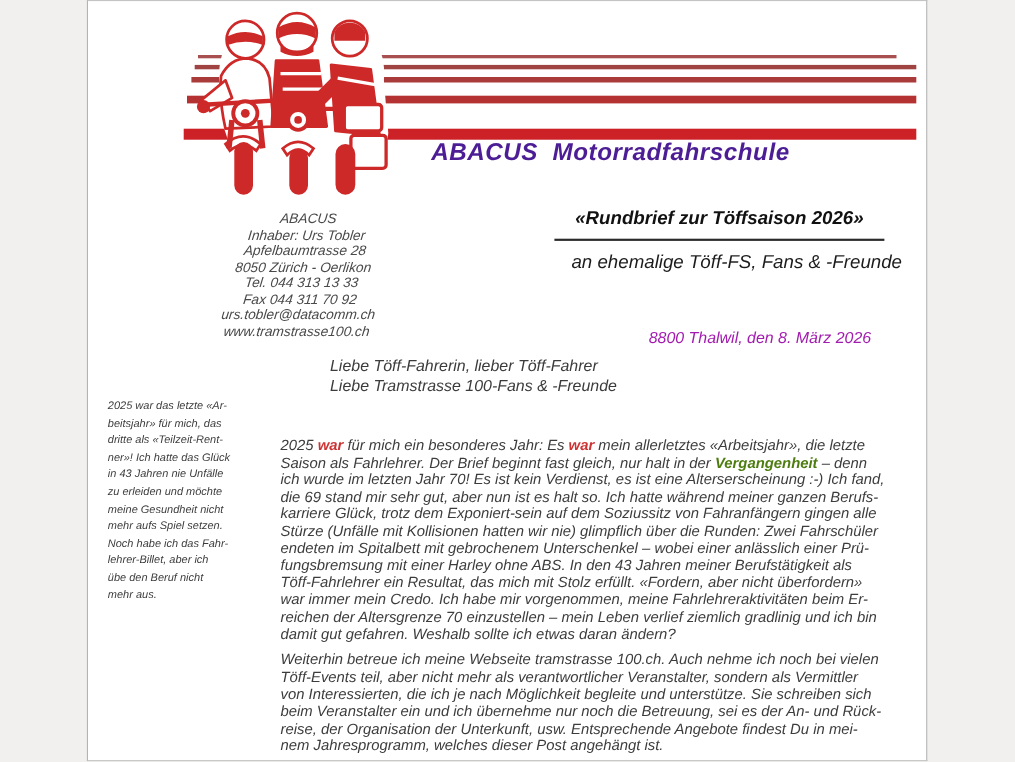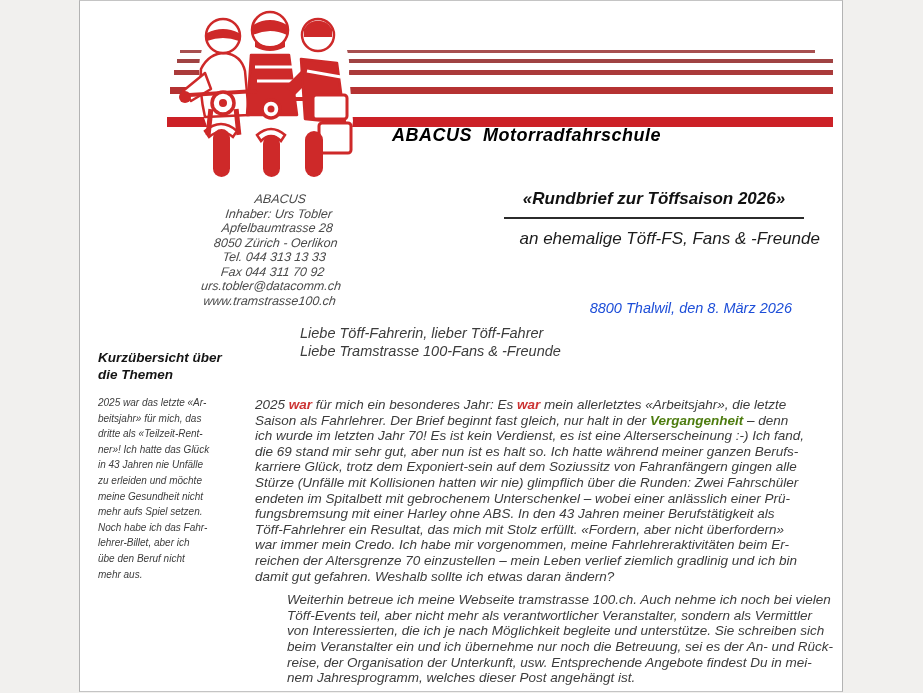--- a/index.html
+++ b/index.html
@@ -24,43 +24,43 @@
   .stripe{position:absolute;background:#a94444;}
   .stripe.s1{left:100px;top:49px;width:635px;height:3px;background:#a85050;}
   .stripe.s2{left:97px;top:58px;width:656px;height:4px;background:#a04343;}
   .stripe.s3{left:94px;top:69px;width:659px;height:5px;background:#aa3b3b;}
   .stripe.s4{left:90px;top:86px;width:663px;height:7px;background:#b53232;}
   .stripe.s5{left:87px;top:116px;width:666px;height:10px;background:var(--stripe-bright);}
   .logo-svg{position:absolute;left:85px;top:2px;width:212px;height:176px;}
   
   .brand-title{
     position:absolute;left:312px;top:124px;
-    font-size:18px;font-weight:bold;font-style:italic;
-    color:#000000;white-space:pre;letter-spacing:.5px;
+    font-size:22px;font-weight:bold;font-style:italic;
+    color:#4c1d95;white-space:pre;letter-spacing:.5px;
   }
   .sender{
     position:absolute;left:70px;top:191px;width:250px;
     font-style:italic;font-size:12.5px;line-height:14.5px;
     color:#4a4a4a;text-align:center;
     transform:skewX(-6deg);
   }
   .headline{
     position:absolute;left:424px;top:188px;width:300px;
     font-size:17px;font-weight:bold;font-style:italic;color:#111;
     text-align:center;padding-bottom:8px;border-bottom:2px solid #2b2b2b;
     white-space:nowrap;
   }
   .subheadline{
     position:absolute;left:400px;top:228px;width:340px;
     font-size:17px;font-style:italic;color:#1c1c1c;text-align:right;
     white-space:nowrap;
   }
   .dateline{
     position:absolute;left:400px;top:299px;width:312px;
-    font-size:14.5px;font-style:italic;color:#1d4ed8;text-align:right;
+    font-size:14.5px;font-style:italic;color:#a21caf;text-align:right;
     white-space:nowrap;
   }
   .salutation{
     position:absolute;left:175px;top:324px;
     font-size:14.5px;line-height:17.5px;font-style:italic;color:var(--ink);
     white-space:pre;
     margin-left:45px;
   }
   
   .sidebar{position:absolute;left:18px;top:349px;width:152px;}
@@ -72,21 +72,21 @@
     margin-top:12px;font-size:10px;line-height:15.6px;
     font-style:italic;color:var(--ink);white-space:pre;
   }
   .sidebar p + p{margin-top:9px;}
   
   .bodycol{position:absolute;left:175px;top:396px;width:585px;}
   .bodycol p{
     font-size:13.5px;line-height:15.6px;font-style:italic;color:var(--ink);
     white-space:pre;
   }
-  .bodycol p + p{margin-top:8px;margin-left:32px;}
+  .bodycol p + p{margin-top:8px;}
   .seg-red-bold{color:#cc3333;font-weight:bold;}
   .seg-bold{color:#4d7c0f;font-weight:bold;font-style:italic;}
 </style>
 </head>
 <body>
 
 <div class="page">
 
   <div class="stripe s1"></div>
   <div class="stripe s2"></div>
@@ -154,22 +154,20 @@
 
   <div class="headline">«Rundbrief zur Töffsaison 2026»</div>
   <div class="subheadline">an ehemalige Töff-FS, Fans &amp; -Freunde</div>
 
   <div class="dateline">8800 Thalwil, den 8. März 2026</div>
 
   <div class="salutation">Liebe Töff-Fahrerin, lieber Töff-Fahrer
 Liebe Tramstrasse 100-Fans &amp; -Freunde</div>
 
   <aside class="sidebar">
-    <div class="sb-heading">Kurzübersicht über
-die Themen</div>
     <p>2025 war das letzte «Ar-
 beitsjahr» für mich, das
 dritte als «Teilzeit-Rent-
 ner»! Ich hatte das Glück
 in 43 Jahren nie Unfälle
 zu erleiden und möchte
 meine Gesundheit nicht
 mehr aufs Spiel setzen.
 Noch habe ich das Fahr-
 lehrer-Billet, aber ich

